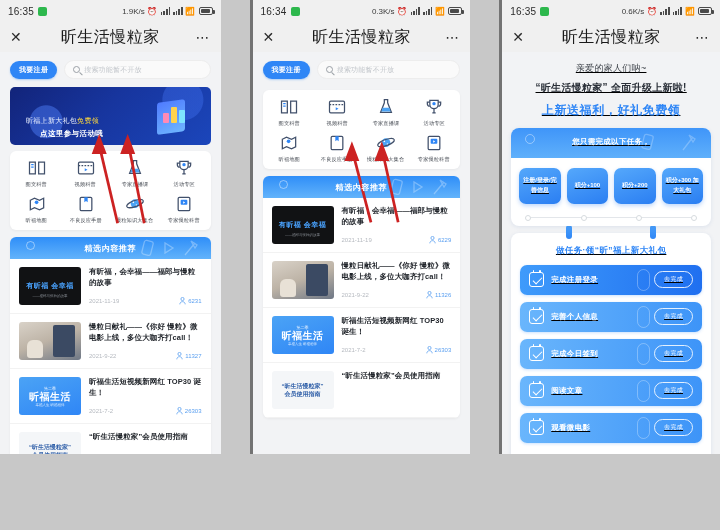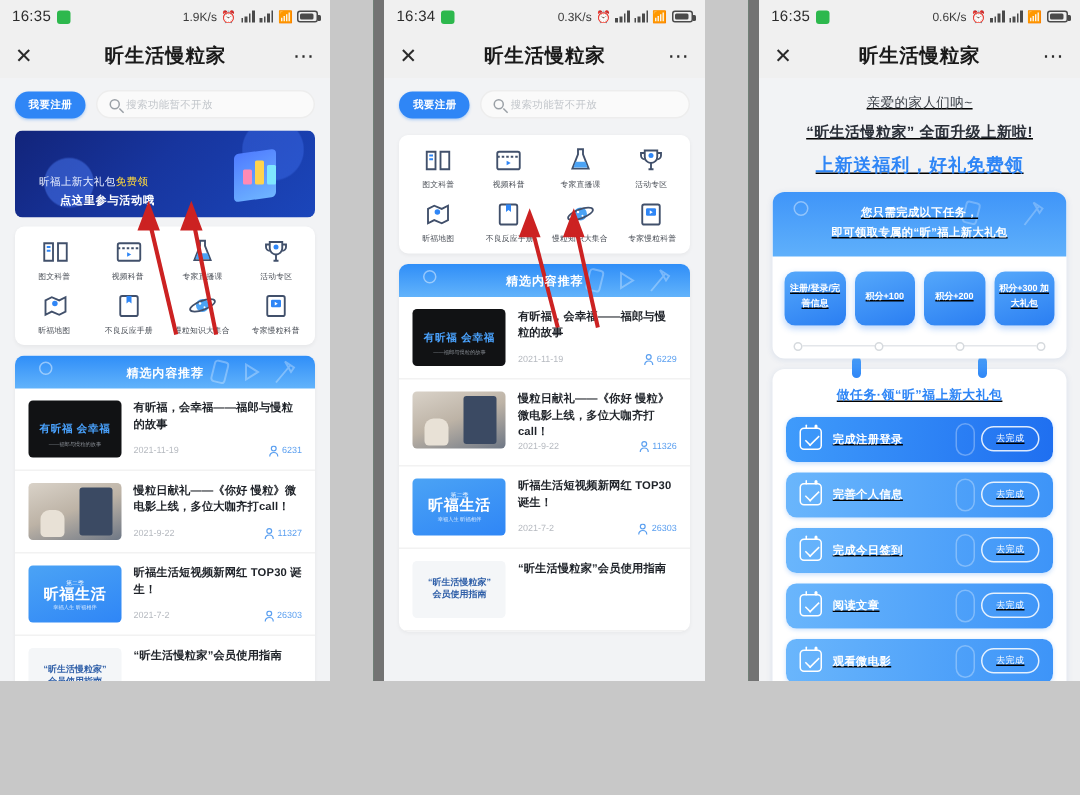--- a/index.html
+++ b/index.html
@@ -4,21 +4,21 @@
 <style>
   * { box-sizing: border-box; margin: 0; padding: 0; }
   html, body {
     width: 720px; height: 530px;
     background: #ffffff;
     font-family: "Liberation Sans", "DejaVu Sans", sans-serif;
     overflow: hidden;
   }
   .stage { width: 720px; height: 530px; display: flex; background:#c8c8c8; }
   .panel { width: 240px; height: 454px; position: relative; overflow: hidden; background: #14532d; }
-  .panel + .panel { border-left: 7px solid #737373; margin-left: 29px; }
+  .panel + .panel { border-left: 3px solid #737373; margin-left: 29px; }
 
   
   .statusbar {
     height: 22px; background: #f0f0f0;
     display: flex; align-items: center; justify-content: space-between;
     padding: 0 8px; font-size: 9px; color: #2b2b2b;
   }
   .sb-left { display:flex; align-items:center; gap:4px; }
   .sb-time { font-size: 10px; letter-spacing: .2px; }
   .sb-green { width:9px;height:9px;background:#2db84d;border-radius:2px; display:inline-block;}
@@ -30,21 +30,21 @@
   .bars i:nth-child(3){height:6px}.bars i:nth-child(4){height:8px}
   .batt { width:14px;height:8px;border:1px solid #4a4a4a;border-radius:2px;position:relative; }
   .batt::after{content:"";position:absolute;right:-3px;top:2px;width:2px;height:4px;background:#4a4a4a;border-radius:0 1px 1px 0;}
   .batt i{position:absolute;left:1px;top:1px;bottom:1px;width:9px;background:#4a4a4a;border-radius:1px;display:block;}
 
   
   .navbar {
     height: 30px; background:#f0f0f0; display:flex; align-items:center;
     justify-content:space-between; padding: 0 10px; position:relative;
   }
-  .nav-title { position:absolute; left:0; right:0; text-align:center; font-size:13px; font-weight:bold; color:#1a1a1a; letter-spacing:.5px;}
+  .nav-title { position:absolute; left:0; right:0; text-align:center; font-size:16px; font-weight:normal; color:#1a1a1a; letter-spacing:.5px;}
   .nav-x { font-size:14px; color:#2b2b2b; line-height:1; z-index:2; }
   .nav-dots { font-size:14px; color:#2b2b2b; letter-spacing:1px; z-index:2; line-height:1;}
 
   
   .body { height: 478px; background:#f2f3f5; overflow:hidden; position:relative; }
 
   
   .searchrow { display:flex; align-items:center; gap:7px; padding:8px 10px 5px 10px; background:#f2f3f5; }
   .pill {
     background:#2f86f6; color:#fff; font-size:7px; font-weight:bold;
@@ -639,21 +639,20 @@
       <div class="p3-h3">上新送福利，好礼免费领</div>
 
       <div class="p3card">
         <div class="p3card-head">
           <span class="bub"></span>
           <svg class="deco" width="58" height="20" viewBox="0 0 58 20">
             <rect x="2" y="3" width="9" height="14" rx="2" fill="none" stroke="#fff" stroke-width="1.3" transform="rotate(14 7 10)"></rect>
             <path d="M42 18 52 5M48 3l6 4-2 3z" fill="none" stroke="#fff" stroke-width="1.3"></path>
           </svg>
           <p>您只需完成以下任务，</p>
-          <p>即可领取专属的“昕”福上新大礼包</p>
         </div>
         <div class="tiles">
           <div class="tile">注册/登录/完善信息</div>
           <div class="tile">积分+100</div>
           <div class="tile">积分+200</div>
           <div class="tile">积分+300 加大礼包</div>
         </div>
         <div class="track">
           <div class="line"></div>
           <div class="nodes">

